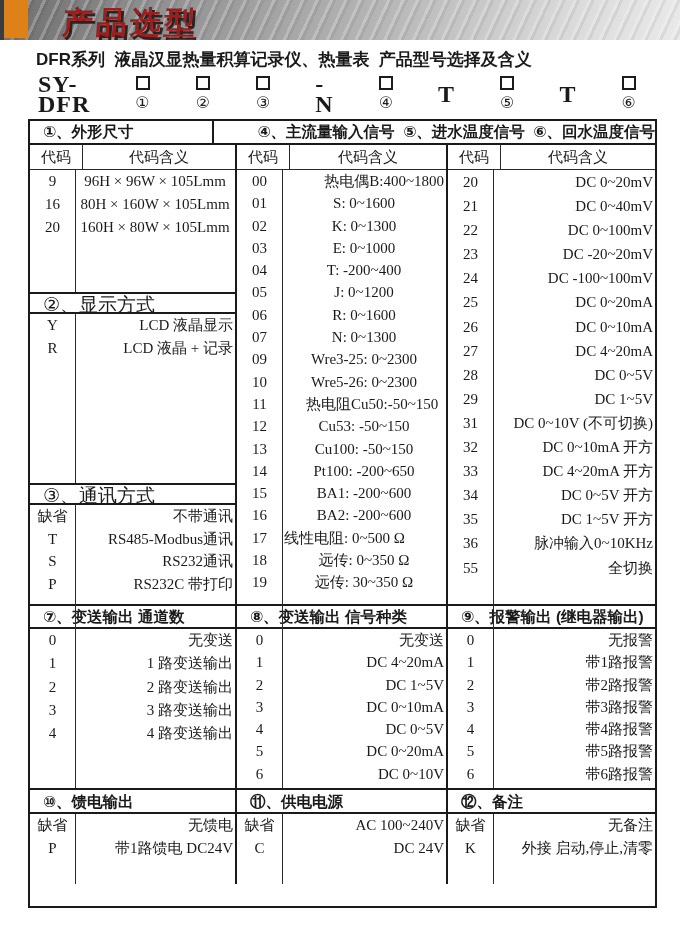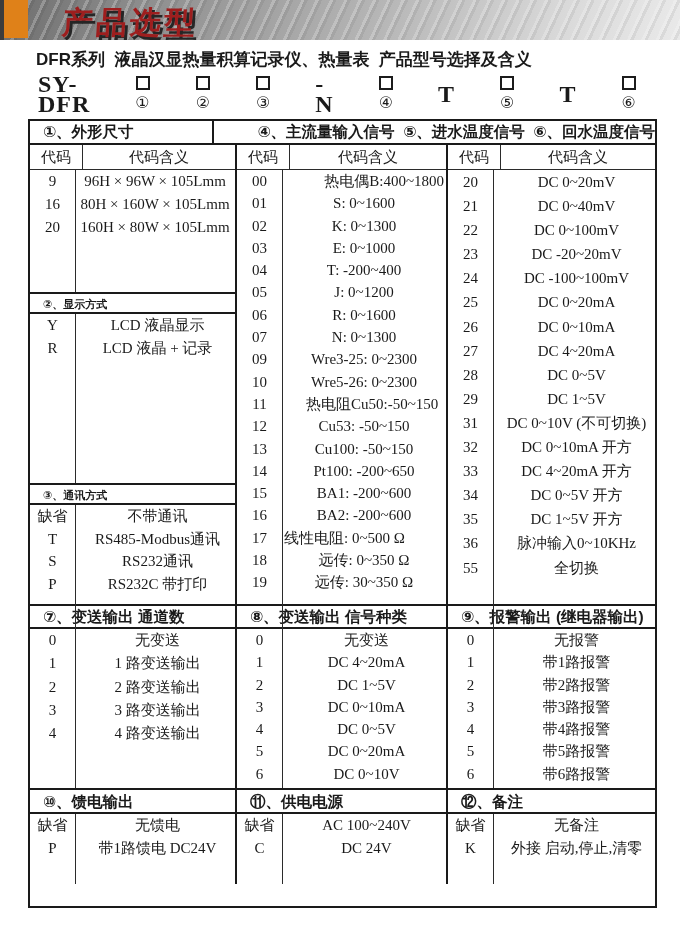--- a/index.html
+++ b/index.html
@@ -54,27 +54,27 @@
   .tA1 .sec-title,.tA2 .sec-title{height:22px;line-height:22px;}
   .subhead{display:flex;height:25px;border-bottom:1px solid #2b2b2b;
     font-family:"Liberation Serif","DejaVu Serif",serif;font-size:15px;}
   .sh-code{width:53px;border-right:1px solid #2b2b2b;text-align:center;line-height:24px;}
   .sh-mean{flex:1;text-align:center;line-height:24px;}
   .tbody{position:relative;overflow:hidden;}
   .tbody::before{content:"";position:absolute;left:45px;top:0;bottom:0;width:1px;background:#2b2b2b;}
   .trow{display:flex;font-family:"Liberation Serif","DejaVu Serif",serif;font-size:15px;}
   .tcode{width:45px;text-align:center;}
   .tmean{flex:1;text-align:center;padding:0 2px;white-space:pre;overflow:hidden;}
-  .align-left .tmean{text-align:center;padding-left:7px;}
+  .align-left .tmean{text-align:right;padding-left:7px;}
   .bt{height:23px;line-height:22px;border-bottom:2px solid #1a1a1a;}
   .btC{height:24px;line-height:23px;border-bottom:2px solid #1a1a1a;}
   
   .rows-s1 .trow{height:23px;line-height:23px;}
   .body-s1{height:122px;}
-  .title-s2,.title-s3{height:22px;line-height:21px;border-top:2px solid #1a1a1a;border-bottom:2px solid #1a1a1a;font-weight:bold;font-size:11px;padding-left:13px;white-space:pre;}
+  .title-s2,.title-s3{height:22px;line-height:21px;border-top:2px solid #1a1a1a;border-bottom:2px solid #1a1a1a;font-weight:normal;font-size:19px;padding-left:13px;white-space:pre;}
   .body-s2{height:169px;}
   .rows-s2 .trow{height:23px;line-height:23px;}
   .body-s3{height:125px;}
   .rows-s3 .trow{height:22.5px;line-height:22.5px;}
   .body-s4{height:460px;}
   .rows-s4 .trow{height:22.3px;line-height:22.3px;}
   .body-s56{height:460px;}
   .rows-s56 .trow{height:24.1px;line-height:24.1px;}
   .body-B{height:159px;}
   .rows-s7 .trow{height:23.3px;line-height:23.3px;}

